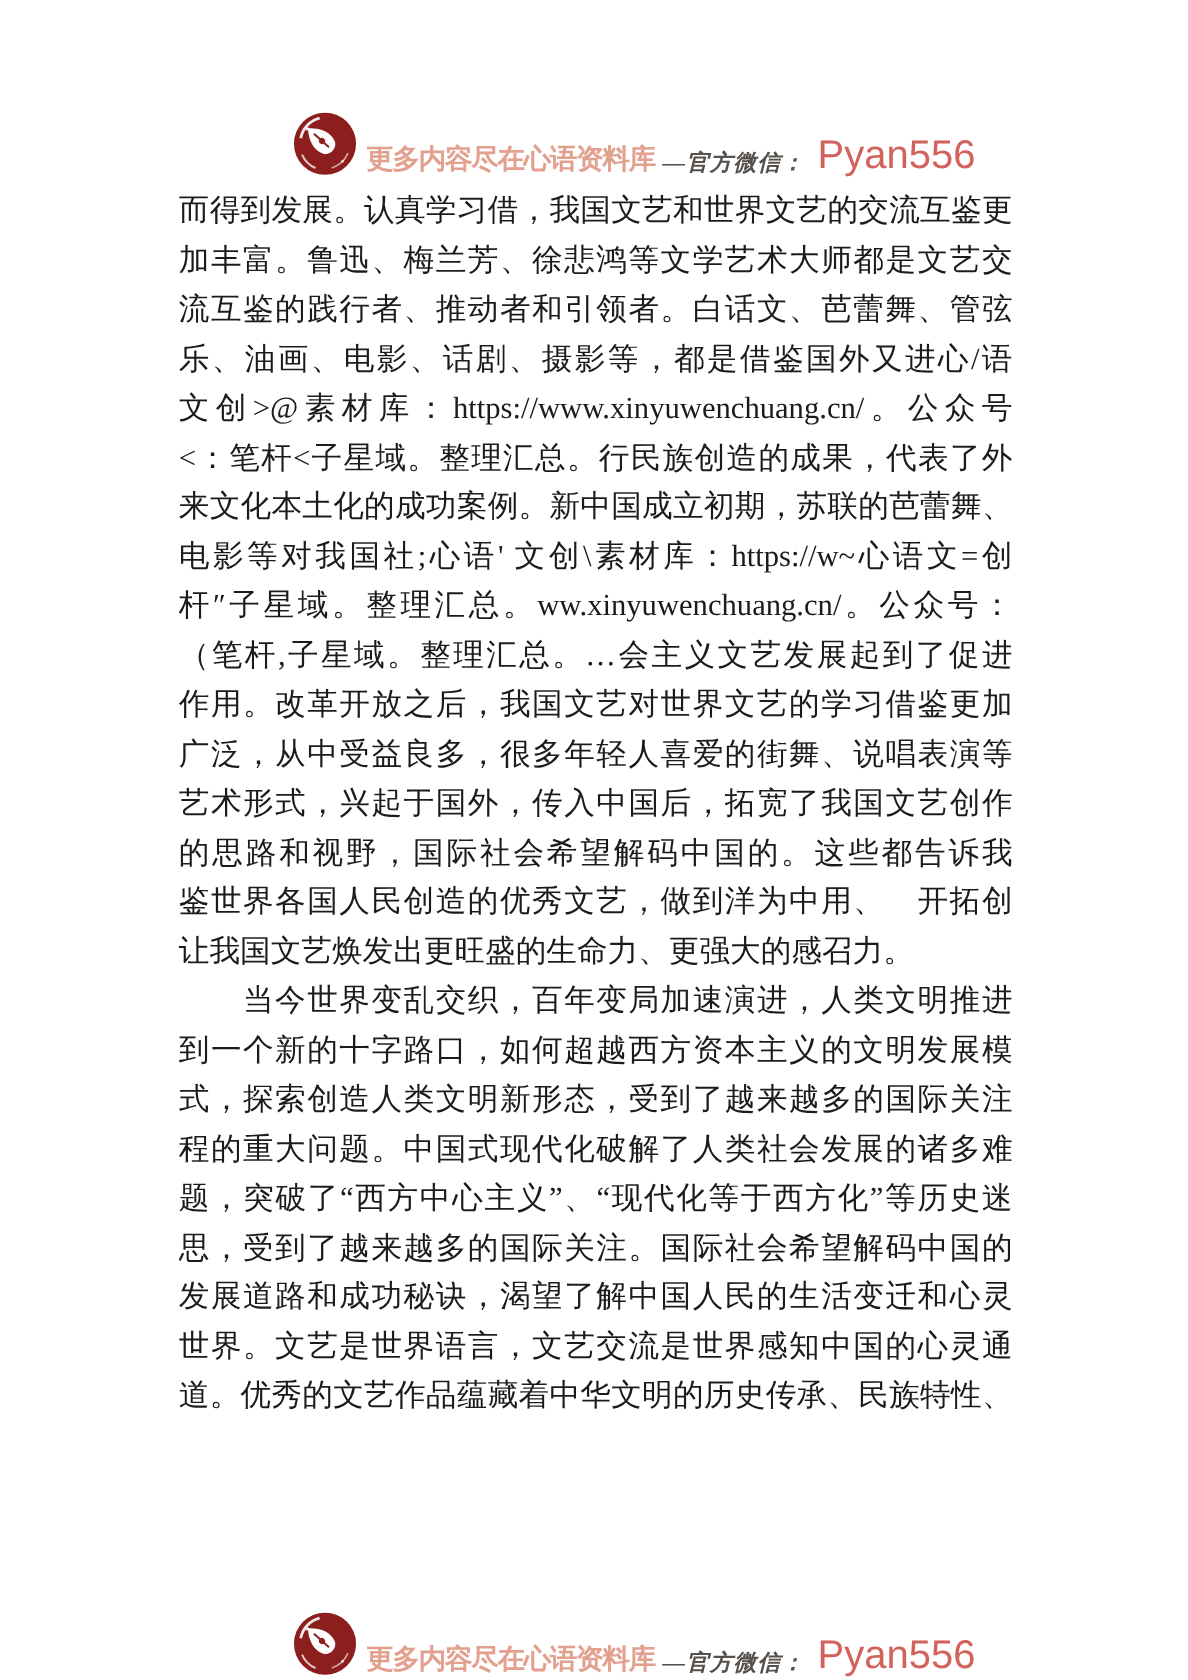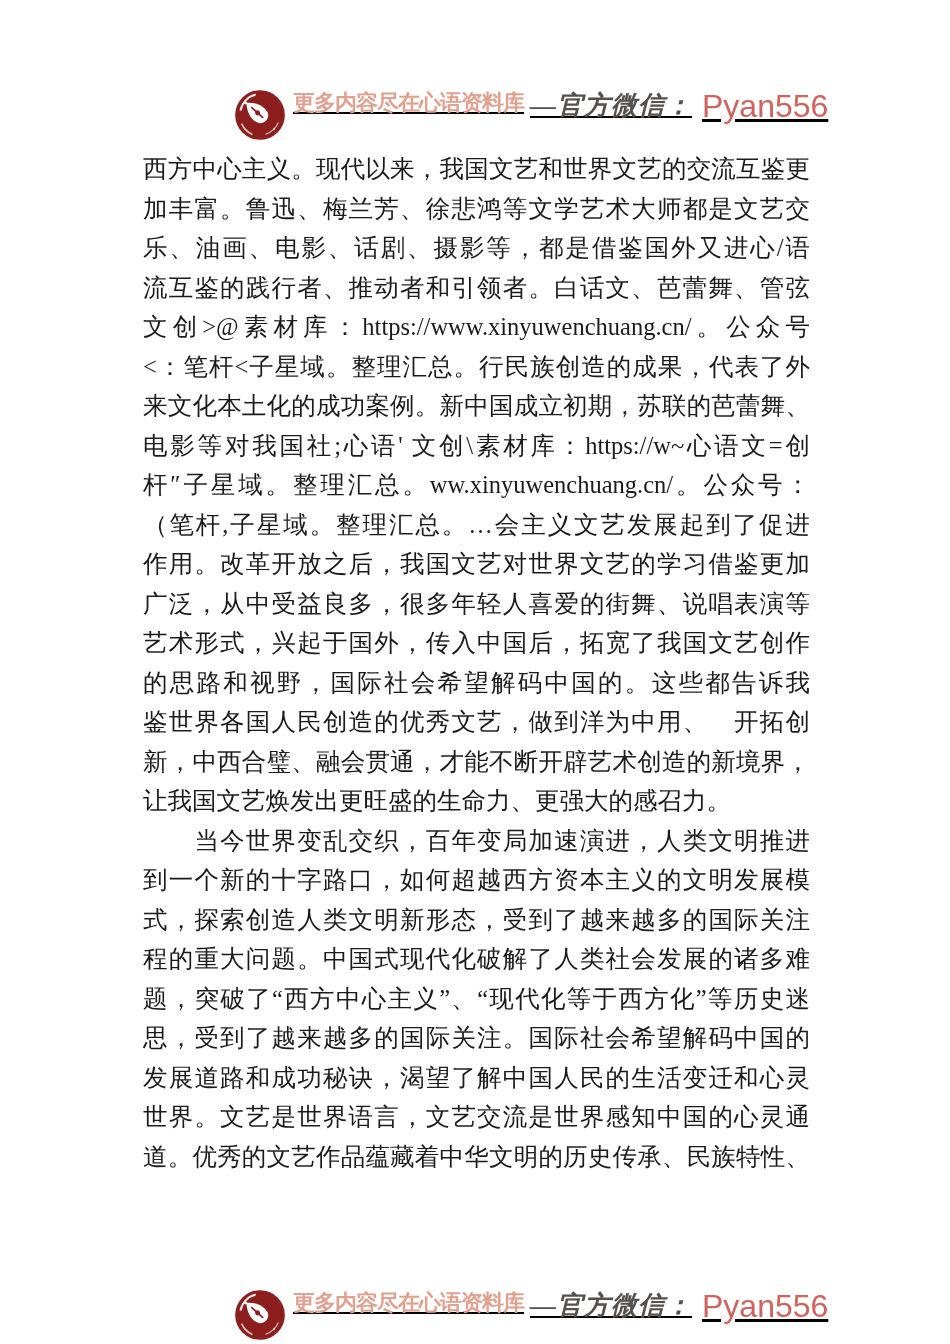--- a/index.html
+++ b/index.html
@@ -9,41 +9,40 @@
     width: 950px;
     height: 1344px;
     background: #ffffff;
     overflow: hidden;
     font-family: "Liberation Serif", "DejaVu Serif", serif;
   }
   .watermark {
     position: absolute;
     left: 233px;
     display: flex;
-    align-items: flex-start;
+    align-items: flex-end;
     gap: 6px;
     white-space: nowrap;
-    text-decoration: underline;
   }
   .watermark.top { top: 88px; }
   .watermark.bottom { top: 1288px; }
   .logo {
     width: 54px;
     height: 54px;
     flex: 0 0 auto;
   }
   .brand {
     color: #e2a08f;
     font-size: 22px;
     font-weight: bold;
     letter-spacing: -1px;
   }
   .label {
     color: #55504c;
-    font-size: 26px;
+    font-size: 18px;
     font-weight: bold;
     font-style: italic;
     letter-spacing: 1px;
   }
   .wechat-id {
     color: #d2625c;
     font-size: 32px;
     font-family: "Liberation Sans", "DejaVu Sans", sans-serif;
     margin-left: 4px;
   }
@@ -87,36 +86,35 @@
       <circle cx="24" cy="28" r="2.5" fill="#ffffff" opacity="0.9"></circle>
       <circle cx="76" cy="76" r="2" fill="#ffffff" opacity="0.8"></circle>
       <path d="M60 86 A40 40 0 0 0 84 64" stroke="#ffffff" stroke-width="2.5" fill="none" opacity="0.6"></path>
     </svg>
     <span class="brand">更多内容尽在心语资料库</span>
       <span class="label">—官方微信：</span>
       <span class="wechat-id">Pyan556</span>
   </div>
 
   <div class="body-text">
-      <div class="line just">西方中心主义。现代以来，我国文艺和世界文艺的交流互鉴更</div>
+      <div class="line just">而得到发展。认真学习借，我国文艺和世界文艺的交流互鉴更</div>
       <div class="line just">加丰富。鲁迅、梅兰芳、徐悲鸿等文学艺术大师都是文艺交</div>
+      <div class="line just">流互鉴的践行者、推动者和引领者。白话文、芭蕾舞、管弦</div>
       <div class="line just">乐、油画、电影、话剧、摄影等，都是借鉴国外又进心/语</div>
-      <div class="line just">流互鉴的践行者、推动者和引领者。白话文、芭蕾舞、管弦</div>
       <div class="line just">文创&gt;@素材库：https://www.xinyuwenchuang.cn/。公众号</div>
       <div class="line just">&lt;：笔杆&lt;子星域。整理汇总。行民族创造的成果，代表了外</div>
       <div class="line just">来文化本土化的成功案例。新中国成立初期，苏联的芭蕾舞、</div>
       <div class="line just">电影等对我国社;心语' 文创\素材库：https://w~心语文=创</div>
       <div class="line just">杆″子星域。整理汇总。ww.xinyuwenchuang.cn/。公众号：</div>
       <div class="line just">（笔杆,子星域。整理汇总。…会主义文艺发展起到了促进</div>
       <div class="line just">作用。改革开放之后，我国文艺对世界文艺的学习借鉴更加</div>
       <div class="line just">广泛，从中受益良多，很多年轻人喜爱的街舞、说唱表演等</div>
       <div class="line just">艺术形式，兴起于国外，传入中国后，拓宽了我国文艺创作</div>
       <div class="line just">的思路和视野，国际社会希望解码中国的。这些都告诉我</div>
       <div class="line just">鉴世界各国人民创造的优秀文艺，做到洋为中用、　开拓创</div>
-      <div class="line just">新，中西合璧、融会贯通，才能不断开辟艺术创造的新境界，</div>
       <div class="line">让我国文艺焕发出更旺盛的生命力、更强大的感召力。</div>
       <div class="line just">　　当今世界变乱交织，百年变局加速演进，人类文明推进</div>
       <div class="line just">到一个新的十字路口，如何超越西方资本主义的文明发展模</div>
       <div class="line just">式，探索创造人类文明新形态，受到了越来越多的国际关注</div>
       <div class="line just">程的重大问题。中国式现代化破解了人类社会发展的诸多难</div>
       <div class="line just">题，突破了“西方中心主义”、“现代化等于西方化”等历史迷</div>
       <div class="line just">思，受到了越来越多的国际关注。国际社会希望解码中国的</div>
       <div class="line just">发展道路和成功秘诀，渴望了解中国人民的生活变迁和心灵</div>
       <div class="line just">世界。文艺是世界语言，文艺交流是世界感知中国的心灵通</div>
       <div class="line just">道。优秀的文艺作品蕴藏着中华文明的历史传承、民族特性、</div>

